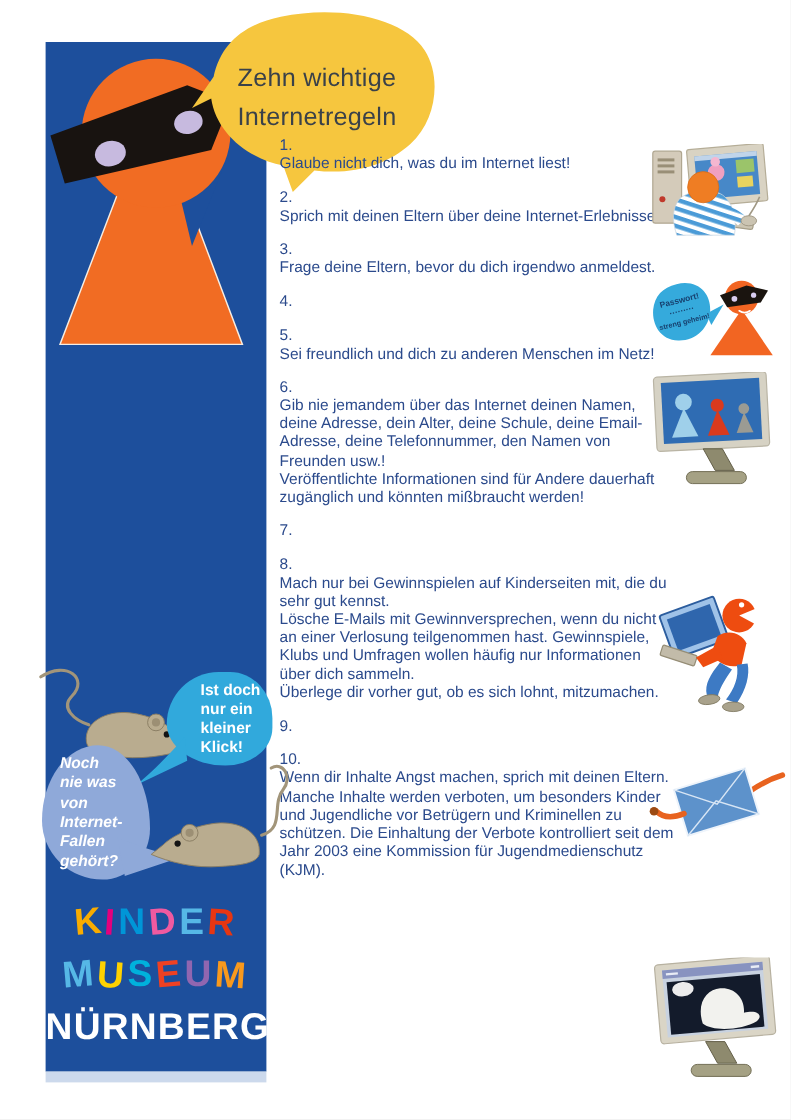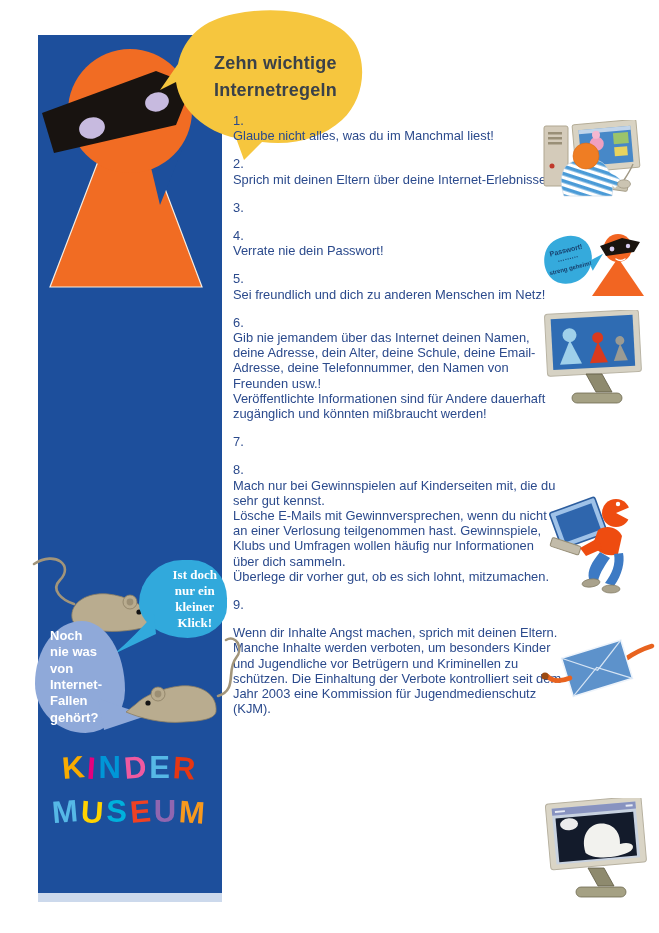--- a/index.html
+++ b/index.html
@@ -24,49 +24,50 @@
     background:var(--banner-blue);
   }
   .banner-bottom-strip{
     position:absolute;left:38px;top:893px;width:184px;height:9px;
     background:#ccd9ec;
   }
   .abs{position:absolute;}
   
   .title-text{
     position:absolute;left:198px;top:50px;width:180px;
-    font-size:18px;font-weight:700;color:var(--title-dark);
-    line-height:1.5;white-space:pre-line;letter-spacing:0.2px;margin-left:16px;
+    font-size:21px;font-weight:400;color:var(--title-dark);
+    line-height:1.5;white-space:pre-line;letter-spacing:0.2px;
   }
   
   .rules{
     position:absolute;left:233px;top:113px;width:330px;
     color:var(--navy);font-size:12.9px;line-height:15.2px;
     hyphens:manual;
   }
   .rule{margin-bottom:13px;}
   .rule-num{font-weight:400;}
   .rule-text{}
   
   .bubble{
     position:absolute;color:#ffffff;font-weight:700;font-size:13px;
     line-height:1.22;white-space:pre-line;display:flex;align-items:center;
   }
   .bubble-click{
     left:139px;top:560px;width:88px;height:78px;
     background:var(--cyan-bubble);
     border-radius:55% 45% 50% 62% / 62% 55% 45% 50%;
-    justify-content:flex-end;text-align:center;padding-right:10px;font-family:Liberation Serif, serif;
+    justify-content:flex-end;text-align:left;padding-right:10px;
   }
   .bubble-fallen{
     left:35px;top:621px;width:90px;height:112px;
     background:var(--peri-bubble);
     border-radius:52% 48% 44% 56% / 56% 62% 38% 44%;
     justify-content:flex-start;text-align:left;padding-left:15px;
     line-height:1.26;
+    font-style:italic;
   }
   
   .logo{
     position:absolute;left:38px;top:746px;width:184px;text-align:center;
     user-select:none;
   }
   .logo-row{height:44px;line-height:44px;letter-spacing:3px;}
   .logo-row .letter{
     display:inline-block;font-weight:700;font-size:31px;
     transform:rotate(0deg);
@@ -99,52 +100,53 @@
     <path d="M88,10 C135,0 190,10 208,38 C222,60 218,96 196,116
              C176,134 148,142 116,138 L98,156 L90,134
              C60,128 34,106 30,78 L14,86 L32,60 C38,32 58,16 88,10 Z" fill="#f6c63e"></path>
   </svg>
   <div class="title-text">Zehn wichtige
 Internetregeln</div>
 
   <div class="rules">
       <div class="rule">
         <div class="rule-num">1.</div>
-        <div class="rule-text">Glaube nicht alles, was du im Manchmal liest!</div>
+        <div class="rule-text">Glaube nicht dich, was du im Internet liest!</div>
       </div>
       <div class="rule">
         <div class="rule-num">2.</div>
         <div class="rule-text">Sprich mit deinen Eltern über deine Internet-Erlebnis­se!</div>
       </div>
       <div class="rule">
         <div class="rule-num">3.</div>
+        <div class="rule-text">Frage deine Eltern, bevor du dich irgendwo anmel­dest.</div>
       </div>
       <div class="rule">
         <div class="rule-num">4.</div>
-        <div class="rule-text">Verrate nie dein Passwort!</div>
       </div>
       <div class="rule">
         <div class="rule-num">5.</div>
         <div class="rule-text">Sei freundlich und dich zu anderen Menschen im Netz!</div>
       </div>
       <div class="rule">
         <div class="rule-num">6.</div>
         <div class="rule-text">Gib nie jemandem über das Internet deinen Namen, deine Adresse, dein Alter, deine Schule, deine Email-Adresse, deine Telefonnummer, den Namen von Freunden usw.!<br>Veröffentlichte Informationen sind für Andere dauer­haft zugänglich und könnten mißbraucht werden!</div>
       </div>
       <div class="rule">
         <div class="rule-num">7.</div>
       </div>
       <div class="rule">
         <div class="rule-num">8.</div>
         <div class="rule-text">Mach nur bei Gewinnspielen auf Kinderseiten mit, die du sehr gut kennst.<br>Lösche E-Mails mit Gewinnversprechen, wenn du nicht an einer Verlosung teilgenommen hast. Gewinn­spiele, Klubs und Umfragen wollen häufig nur Infor­mationen über dich sammeln.<br>Überlege dir vorher gut, ob es sich lohnt, mitzuma­chen.</div>
       </div>
       <div class="rule">
         <div class="rule-num">9.</div>
       </div>
       <div class="rule">
+        <div class="rule-num">10.</div>
         <div class="rule-text">Wenn dir Inhalte Angst machen, sprich mit deinen Eltern. Manche Inhalte werden verboten, um be­sonders Kinder und Jugendliche vor Betrügern und Kriminellen zu schützen. Die Einhaltung der Verbote kontrolliert seit dem Jahr 2003 eine Kommission für Jugendmedienschutz (KJM).</div>
       </div>
     </div>
 
   <svg class="abs" style="left:26px;top:552px;" width="140" height="100" viewBox="0 0 140 100">
     <path d="M8,12 C30,-2 48,14 34,28 C24,38 36,48 48,52" fill="none" stroke="#a2957a" stroke-width="2.6" stroke-linecap="round"></path>
     <path d="M46,66 C44,50 62,40 82,42 C100,44 116,52 124,62 L134,71
              C120,76 98,81 76,79 C58,78 47,74 46,66 Z" fill="#b9ac8f" stroke="#8a7d63" stroke-width="0.8"></path>
     <circle cx="104" cy="50" r="7" fill="#b9ac8f" stroke="#8a7d63" stroke-width="0.8"></circle>
     <circle cx="104" cy="50" r="3.4" fill="#9c8f74"></circle>
@@ -174,20 +176,21 @@
     <path d="M98,94 C100,76 82,66 62,68 C44,70 26,78 18,86 L8,94
              C22,100 44,106 66,104 C84,103 96,101 98,94 Z" fill="#b9ac8f" stroke="#8a7d63" stroke-width="0.8"></path>
     <circle cx="40" cy="76" r="7" fill="#b9ac8f" stroke="#8a7d63" stroke-width="0.8"></circle>
     <circle cx="40" cy="76" r="3.4" fill="#9c8f74"></circle>
     <circle cx="30" cy="85" r="2.6" fill="#141414"></circle>
   </svg>
 
   <div class="logo">
     <div class="logo-row"><span class="letter" style="color: rgb(249, 172, 0);">K</span><span class="letter" style="color: rgb(229, 0, 125);">I</span><span class="letter" style="color: rgb(0, 150, 215);">N</span><span class="letter" style="color: rgb(239, 90, 160);">D</span><span class="letter" style="color: rgb(86, 184, 230);">E</span><span class="letter" style="color: rgb(230, 54, 18);">R</span></div>
     <div class="logo-row"><span class="letter" style="color: rgb(86, 184, 230);">M</span><span class="letter" style="color: rgb(255, 210, 0);">U</span><span class="letter" style="color: rgb(0, 177, 220);">S</span><span class="letter" style="color: rgb(239, 65, 35);">E</span><span class="letter" style="color: rgb(144, 102, 176);">U</span><span class="letter" style="color: rgb(248, 153, 29);">M</span></div>
+    <div class="city">NÜRNBERG</div>
   </div>
 
   <svg class="abs" style="left:540px;top:120px;" width="105" height="82" viewBox="0 0 105 82">
     <defs>
       <pattern id="stripes" width="7" height="7" patternUnits="userSpaceOnUse" patternTransform="rotate(18)">
         <rect width="7" height="7" fill="#ffffff"></rect>
         <rect width="7" height="3.6" fill="#4b9bd7"></rect>
       </pattern>
     </defs>
     <rect x="4" y="6" width="24" height="60" rx="2" fill="#d4cbba" stroke="#b0a791"></rect>

